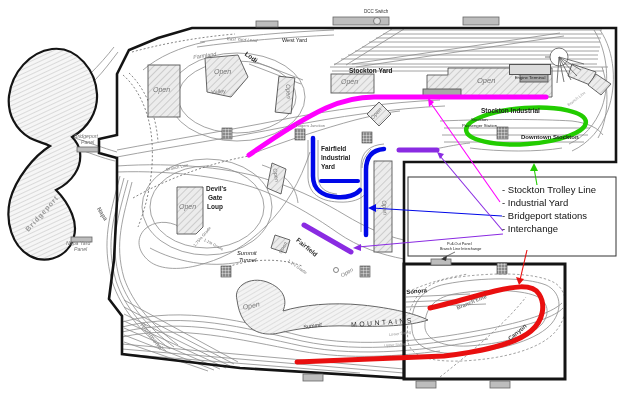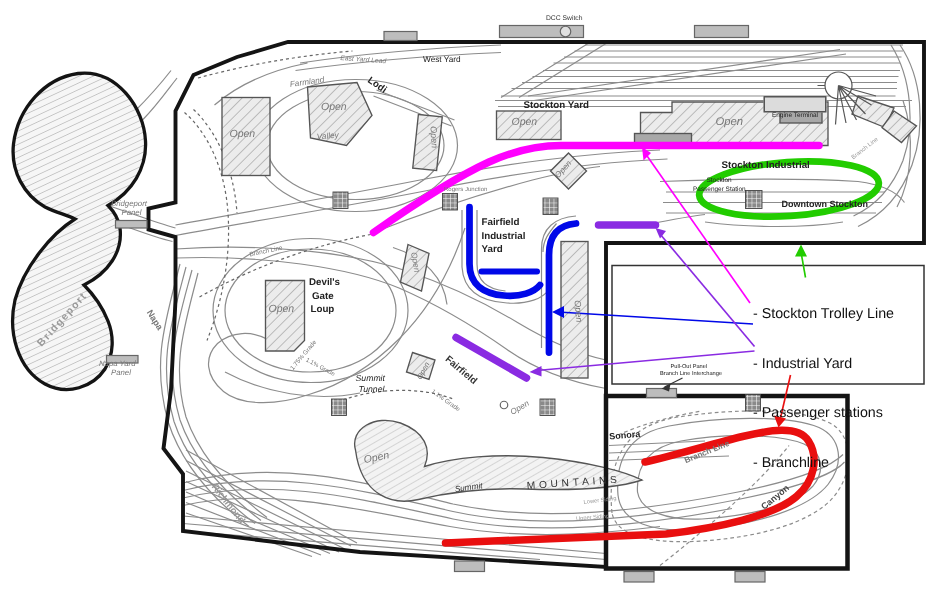--- a/index.html
+++ b/index.html
@@ -5,21 +5,21 @@
   html,body{margin:0;padding:0;background:#fff;}
   .stage{position:relative;width:624px;height:406px;background:#fff;overflow:hidden;
          font-family:"Liberation Sans","DejaVu Sans",sans-serif;}
   .stage svg{position:absolute;left:0;top:0;}
   .lbl{position:absolute;white-space:nowrap;color:#222;transform-origin:0 0;line-height:1;}
   .it{font-style:italic;}
   .gy{color:#777;}
   .gy2{color:#999;}
   .bd{font-weight:bold;}
   .legend{position:absolute;left:502px;top:183px;color:#111;}
-  .legend div{font-size:9.5px;line-height:13px;white-space:nowrap;margin-top:20px;}
+  .legend div{font-size:9.5px;line-height:13px;white-space:nowrap;}
   .etbox{position:absolute;left:509px;top:64px;width:40px;height:9px;border:0.5px solid #555;
          background:#dcdcdc;text-align:center;}
   .etbox span{font-size:4.3px;line-height:9px;color:#222;}
 </style>
 </head>
 <body>
 
 <div class="stage">
 
 <svg width="624" height="406" viewBox="0 0 624 406">
@@ -205,17 +205,17 @@
 <span class="lbl it gy" style="left:179px;top:203px;font-size:7px">Open</span>
 <span class="lbl it gy" style="left:277px;top:168px;font-size:5.5px;transform:rotate(80deg)">Open</span>
 <span class="lbl it gy" style="left:387px;top:200px;font-size:6px;transform:rotate(85deg)">Open</span>
 <span class="lbl it gy" style="left:278px;top:252px;font-size:5px;transform:rotate(-62deg)">Open</span>
 <span class="lbl it gy" style="left:242px;top:304px;font-size:7px;transform:rotate(-12deg)">Open</span>
 <span class="lbl it gy" style="left:340px;top:274px;font-size:5.5px;transform:rotate(-30deg)">Open</span>
 
 <div class="legend">
   <div>- Stockton Trolley Line</div>
   <div>- Industrial Yard</div>
-  <div>- Passenger stations</div>
-  <div>- Branchline</div>
+  <div>- Bridgeport stations</div>
+  <div>- Interchange</div>
 </div>
 
 </div>
 
 </body></html>

